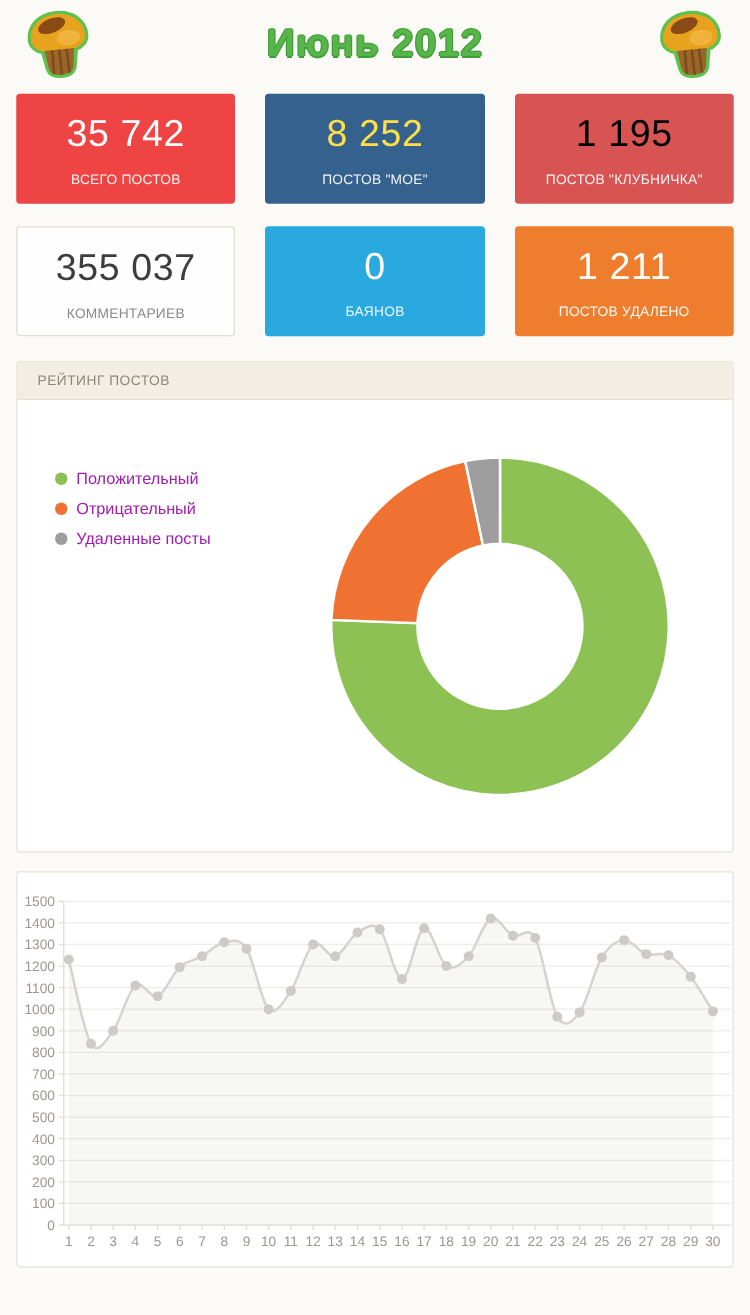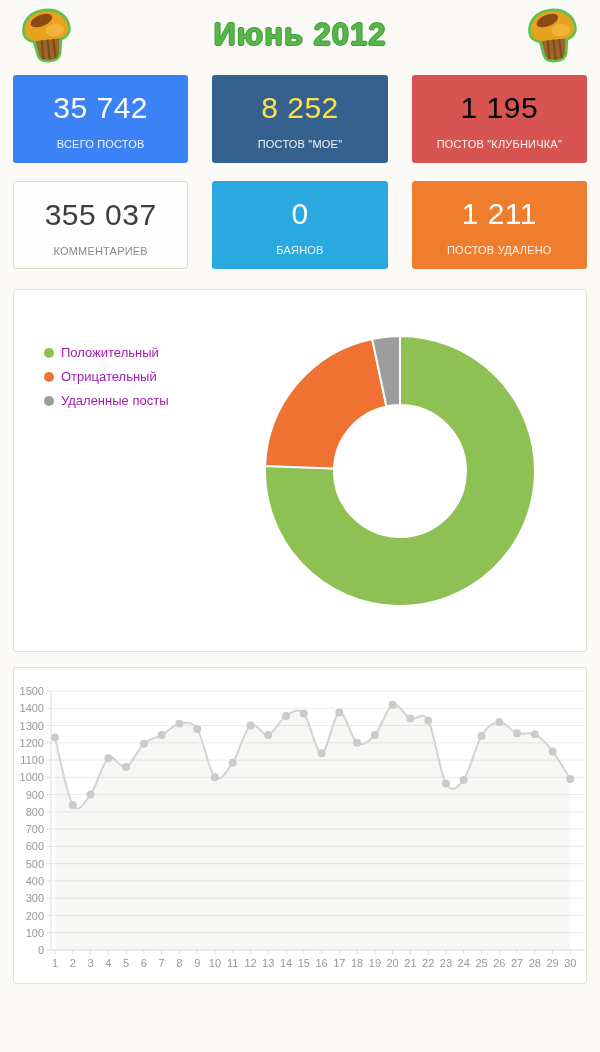--- a/index.html
+++ b/index.html
@@ -70,21 +70,21 @@
     <ellipse cx="36" cy="24" rx="9" ry="6" fill="#f0b43c"></ellipse>
     <ellipse cx="24" cy="13.5" rx="11" ry="5.5" fill="#8a4a16" transform="rotate(-16 24 13.5)"></ellipse>
     <path d="M16.5 32.5 L39.5 32.5 L37.5 46.5 C36.5 50.5 33.5 52 28 52 C22.5 52 19.5 50.5 18.5 46.5 Z" fill="#9c6529"></path>
     <path d="M22.5 32.5 L22 51" stroke="#7c4c1e" stroke-width="2"></path>
     <path d="M28 32.5 L28 52" stroke="#7c4c1e" stroke-width="2"></path>
     <path d="M33.5 32.5 L34 51" stroke="#7c4c1e" stroke-width="2"></path>
   </svg>
 </div>
 
 <div class="stats-grid">
-  <div class="stat-card" style="background: #3b82f6;">
+  <div class="stat-card" style="background: #ef4444;">
     <div class="stat-value" style="color: rgb(255, 255, 255);">35 742</div>
     <div class="stat-label" style="color: rgba(255, 255, 255, 0.93);">ВСЕГО ПОСТОВ</div>
   </div>
   <div class="stat-card" style="background: rgb(53, 97, 142);">
     <div class="stat-value" style="color: #fde047;">8 252</div>
     <div class="stat-label" style="color: rgba(255, 255, 255, 0.93);">ПОСТОВ "МОЕ"</div>
   </div>
   <div class="stat-card" style="background: rgb(215, 84, 82);">
     <div class="stat-value" style="color: #000000;">1 195</div>
     <div class="stat-label" style="color: rgba(255, 255, 255, 0.93);">ПОСТОВ "КЛУБНИЧКА"</div>
@@ -97,20 +97,21 @@
     <div class="stat-value" style="color: rgb(255, 255, 255);">0</div>
     <div class="stat-label" style="color: rgba(255, 255, 255, 0.93);">БАЯНОВ</div>
   </div>
   <div class="stat-card" style="background: rgb(239, 125, 46);">
     <div class="stat-value" style="color: rgb(255, 255, 255);">1 211</div>
     <div class="stat-label" style="color: rgba(255, 255, 255, 0.93);">ПОСТОВ УДАЛЕНО</div>
   </div>
 </div>
 
 <div class="panel">
+  <div class="panel-header">РЕЙТИНГ ПОСТОВ</div>
   <div class="panel-body" id="rating-body">
     <ul class="legend">
       <li><span class="legend-dot" style="background: rgb(141, 193, 83);"></span><span>Положительный</span></li>
       <li><span class="legend-dot" style="background: rgb(240, 114, 50);"></span><span>Отрицательный</span></li>
       <li><span class="legend-dot" style="background: rgb(157, 157, 157);"></span><span>Удаленные посты</span></li>
     </ul>
     <svg id="donut-svg" width="280" height="280">
         <path d="M140.0 5.0 A135 135 0 1 1 5.1 134.9 L74.0 137.5 A66 66 0 1 0 140.0 74.0 Z" fill="#8dc153" stroke="#ffffff" stroke-width="2"></path>
         <path d="M5.1 134.9 A135 135 0 0 1 112.2 7.9 L126.4 75.4 A66 66 0 0 0 74.0 137.5 Z" fill="#f07232" stroke="#ffffff" stroke-width="2"></path>
         <path d="M112.2 7.9 A135 135 0 0 1 140.0 5.0 L140.0 74.0 A66 66 0 0 0 126.4 75.4 Z" fill="#9d9d9d" stroke="#ffffff" stroke-width="2"></path>

